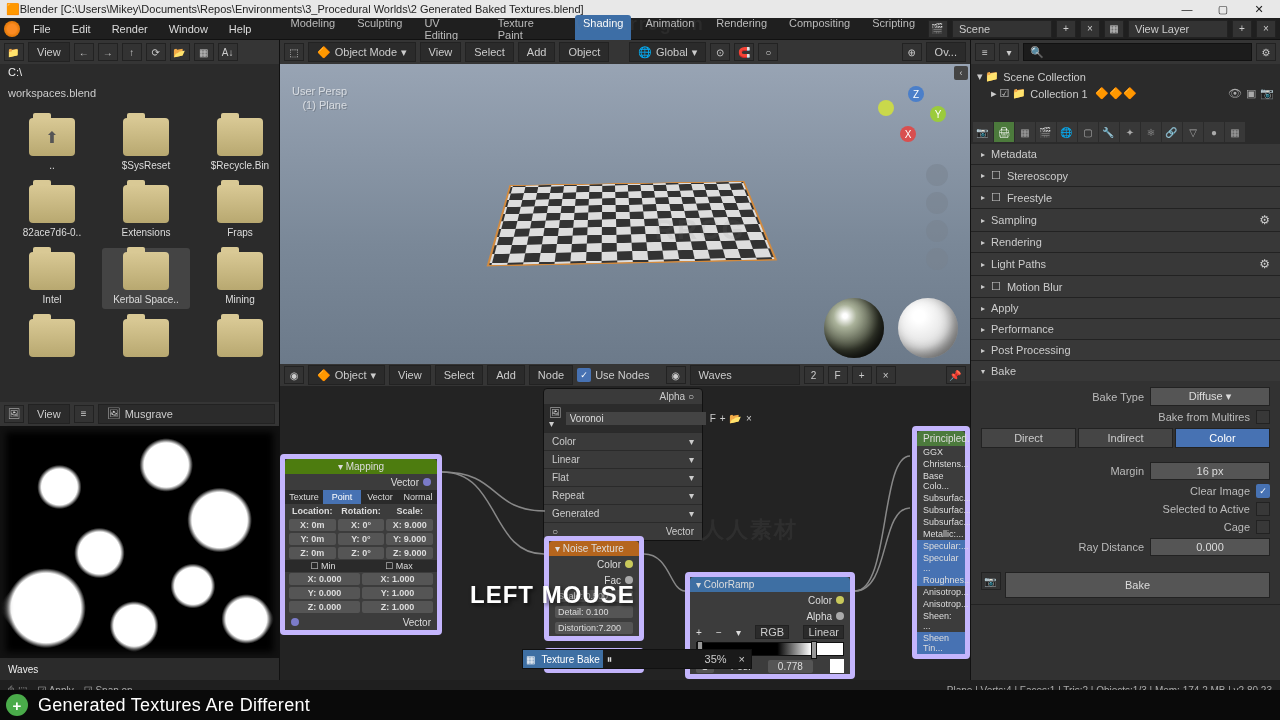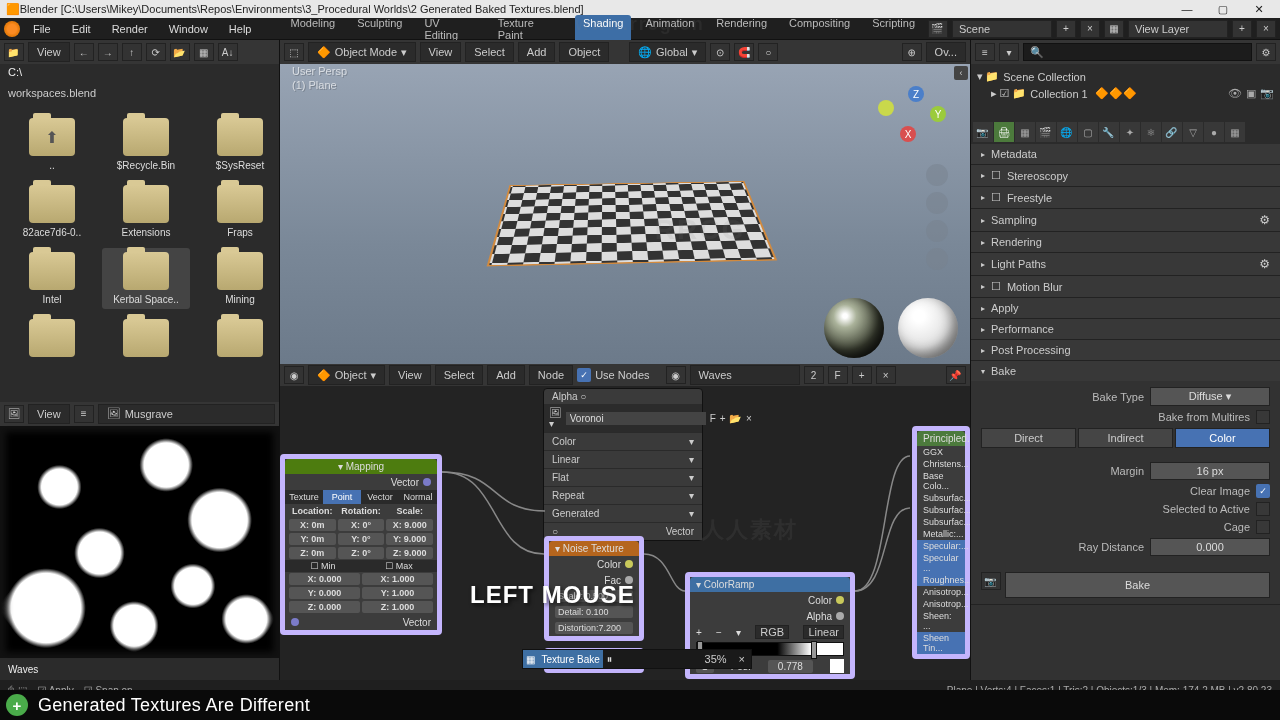--- a/index.html
+++ b/index.html
@@ -32,21 +32,21 @@
 .folder-icon::before { content: ''; position: absolute; top: -5px; left: 4px; width: 18px; height: 6px; background: #d9c995; border-radius: 2px 2px 0 0; }
 .folder-icon.up::after { content: '⬆'; position: absolute; inset:0; display:flex; align-items:center; justify-content:center; color:#555; font-size:16px;}
 .fb-item span { font-size: 10px; color: #ddd; text-align: center; width: 80px; overflow: hidden; text-overflow: ellipsis; white-space: nowrap; }
 
 .center-col { flex: 1; display: flex; flex-direction: column; }
 .viewport-hdr { height: 24px; background: #353535; display: flex; align-items: center; gap: 4px; padding: 0 4px; }
 .hdr-dd { background: #2b2b2b; border: 1px solid #222; color: #ccc; padding: 2px 8px; height: 20px; display: inline-flex; align-items: center; gap: 4px; font-size: 11px; }
 .hdr-btn { background: #2b2b2b; border: 1px solid #222; color: #ccc; padding: 2px 8px; height: 20px; display: inline-flex; align-items: center; font-size: 11px; }
 
 .viewport { height: 300px; background: linear-gradient(180deg, #98a4b4 0%, #7a8898 60%, #6c7a8a 100%); position: relative; overflow: hidden; }
-.vp-persp { position: absolute; top: 0; left: 12px; color: rgba(255,255,255,0.65); text-shadow: 1px 1px #0003; font-size: 11px; line-height: 14px; }
+.vp-persp { position: absolute; top: 20px; left: 12px; color: rgba(255,255,255,0.65); text-shadow: 1px 1px #0003; font-size: 11px; line-height: 14px; text-align: right; }
 .vp-plane { position: absolute; left: 220px; top: 80px; width: 260px; height: 150px; background: repeating-conic-gradient(#333 0% 25%, #ddd 0% 50%) 50%/28px 28px; border: 2px solid #d18a3f; transform: perspective(600px) rotateX(58deg) rotateZ(-2deg); filter: blur(0.3px); }
 .vp-gizmo { position: absolute; right: 24px; top: 26px; width: 60px; height: 60px; }
 .giz-circle { position: absolute; width: 16px; height: 16px; border-radius: 50%; color: #fff; font-size: 10px; display: flex; align-items: center; justify-content: center; }
 .vp-previews { position: absolute; right: 12px; bottom: 6px; display: flex; gap: 14px; }
 .sphere { width: 60px; height: 60px; border-radius: 50%; }
 .sph1 { background: radial-gradient(circle at 35% 30%, #fff 4%, #aab29a 20%, #3e4234 60%, #111 100%); box-shadow: inset -6px -6px 12px #000a; }
 .sph2 { background: radial-gradient(circle at 35% 30%, #fff 10%, #e0e0e0 55%, #999 100%); box-shadow: inset -6px -6px 12px #0006; }
 .vp-navdots { position: absolute; right: 22px; top: 100px; display: flex; flex-direction: column; gap: 6px; }
 .nav-dot { width: 22px; height: 22px; background: #77818e; border-radius: 50%; opacity: 0.5; }
 
@@ -204,25 +204,25 @@
       </div>
       <div class="fb-path">C:\</div>
       <div class="fb-subpath">workspaces.blend</div>
       <div class="fb-grid">
         <div class="fb-item">
             <div class="folder-icon up"></div>
             <span>..</span>
           </div>
         <div class="fb-item">
             <div class="folder-icon"></div>
+            <span>$SysReset</span>
+          </div>
+        <div class="fb-item">
+            <div class="folder-icon"></div>
             <span>$Recycle.Bin</span>
-          </div>
-        <div class="fb-item">
-            <div class="folder-icon"></div>
-            <span>$SysReset</span>
           </div>
         <div class="fb-item">
             <div class="folder-icon"></div>
             <span>82ace7d6-0..</span>
           </div>
         <div class="fb-item">
             <div class="folder-icon"></div>
             <span>Extensions</span>
           </div>
         <div class="fb-item">
@@ -385,21 +385,21 @@
             <span>Z:    0.000</span>
             <span>Z:    1.000</span>
           </div>
         <div class="node-row">
             <span class="sock" style="background:#7b7bc9;"></span>
             <span>Vector</span>
           </div>
       </div>
 
       <div class="tex-popup" style="left:263px; top:2px;">
-        <div style="padding:2px 8px; text-align:left;"><span>Alpha</span> ○</div>
+        <div style="padding:2px 8px; text-align:right;"><span>Alpha</span> ○</div>
         <div class="tex-pop-hdr">
           <span>🖼▾</span>
           <input value="Voronoi" style="">
           <span>F</span>
           <span>+</span>
           <span>📂</span>
           <span>×</span>
         </div>
         <div class="pop-item">
             <span>Color</span>

